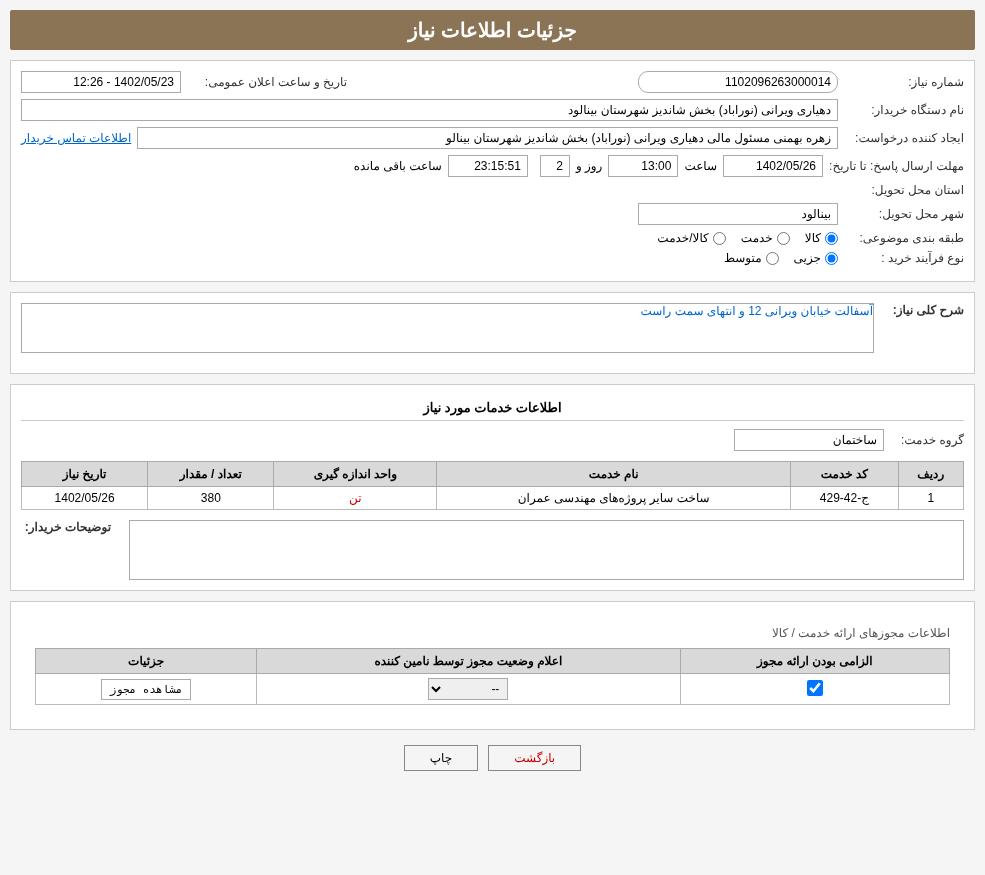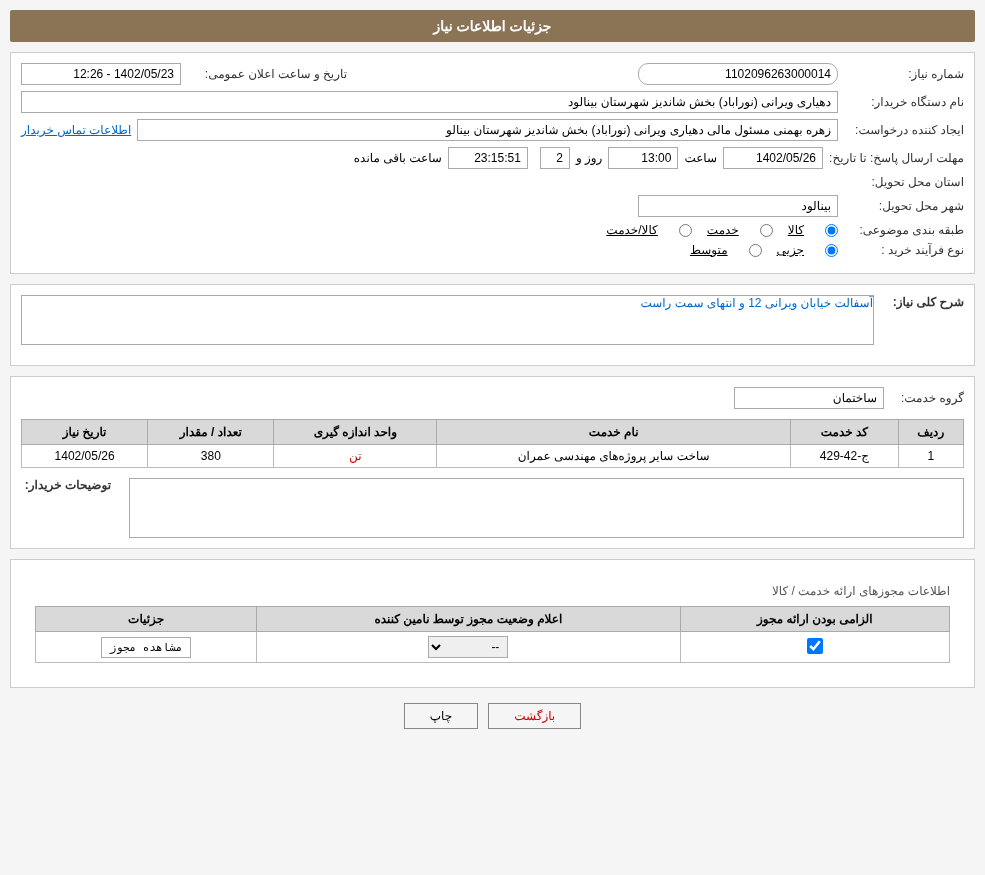--- a/index.html
+++ b/index.html
@@ -13,21 +13,21 @@
       width: 985px;
       min-height: 875px;
       background: #f5f5f5;
       padding: 10px;
     }
     .main-title {
       background: #8B7355;
       color: white;
       text-align: center;
       padding: 8px;
-      font-size: 14px;
+      font-size: 20px;
       font-weight: bold;
       margin-bottom: 10px;
       border-radius: 2px;
     }
     .info-section {
       background: white;
       border: 1px solid #ccc;
       padding: 10px;
       margin-bottom: 10px;
     }
@@ -61,22 +61,21 @@
       cursor: pointer;
     }
     .radio-row {
       display: flex;
       align-items: center;
       gap: 15px;
     }
     .radio-item {
       display: flex;
       align-items: center;
-      gap: 21px;
-      text-decoration: underline;
+      gap: 4px;
     }
     .description-box {
       border: 1px solid #aaa;
       min-height: 50px;
       background: white;
       text-align: right;
       color: #0066cc;
       font-size: 12px;
       flex: 1;
     }
@@ -275,20 +274,21 @@
   </div>
 
   <div class="info-section">
     <div class="description-wrapper">
       <span class="field-label" style="min-width:80px;font-weight:bold;">شرح کلی نیاز:</span>
       <div class="description-box">آسفالت خیابان ویرانی 12 و انتهای سمت راست</div>
     </div>
   </div>
 
   <div class="services-section">
+    <div class="services-title">اطلاعات خدمات مورد نیاز</div>
 
     <div class="group-row">
       <span class="field-label" style="min-width:70px;">گروه خدمت:</span>
       <div class="field-value" style="width:150px;">ساختمان</div>
     </div>
 
     <table>
       <thead>
         <tr>
           <th>ردیف</th>

